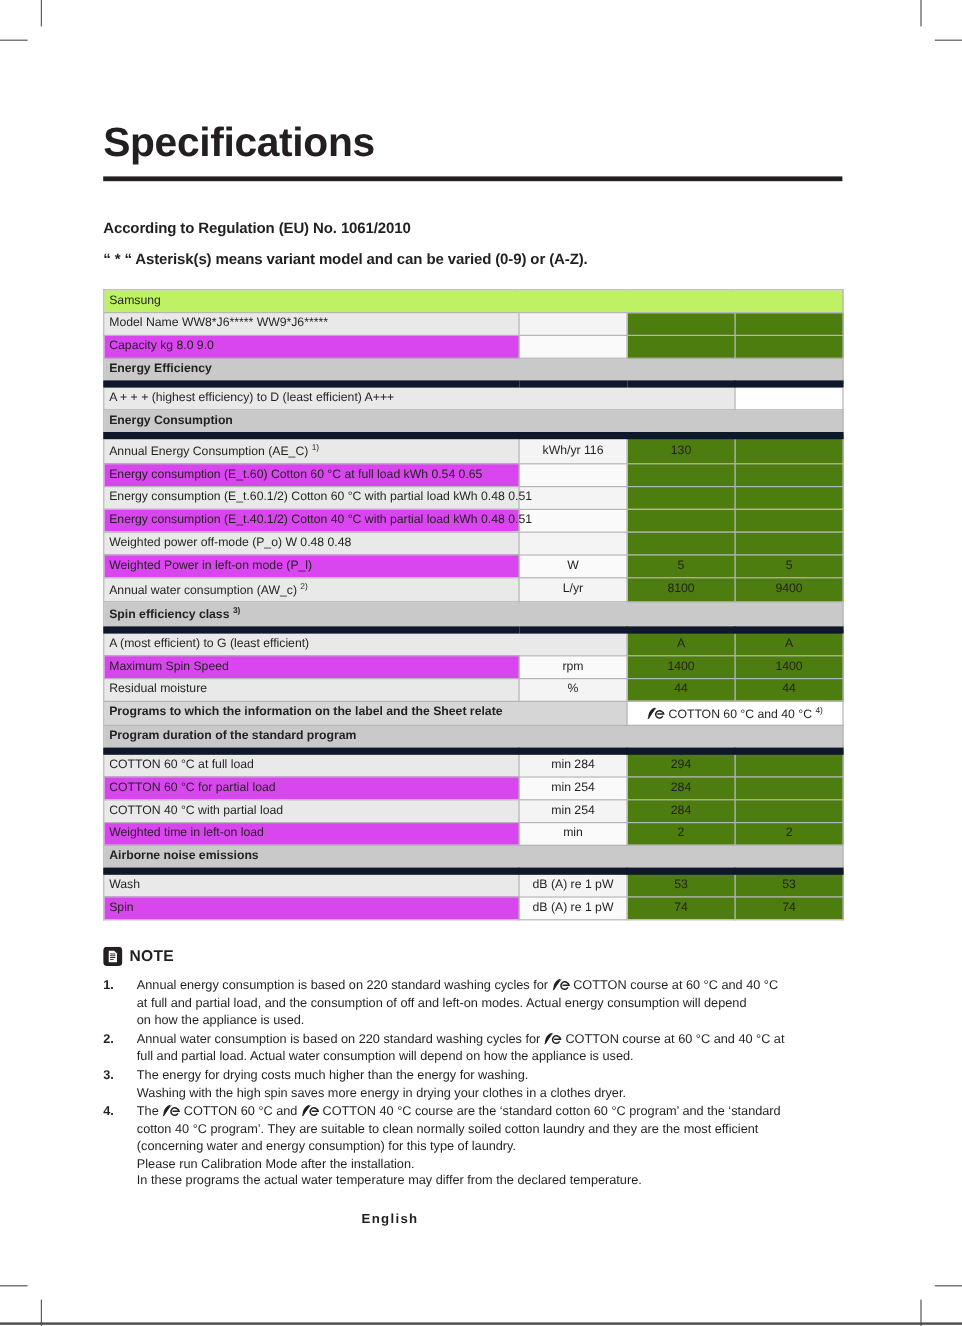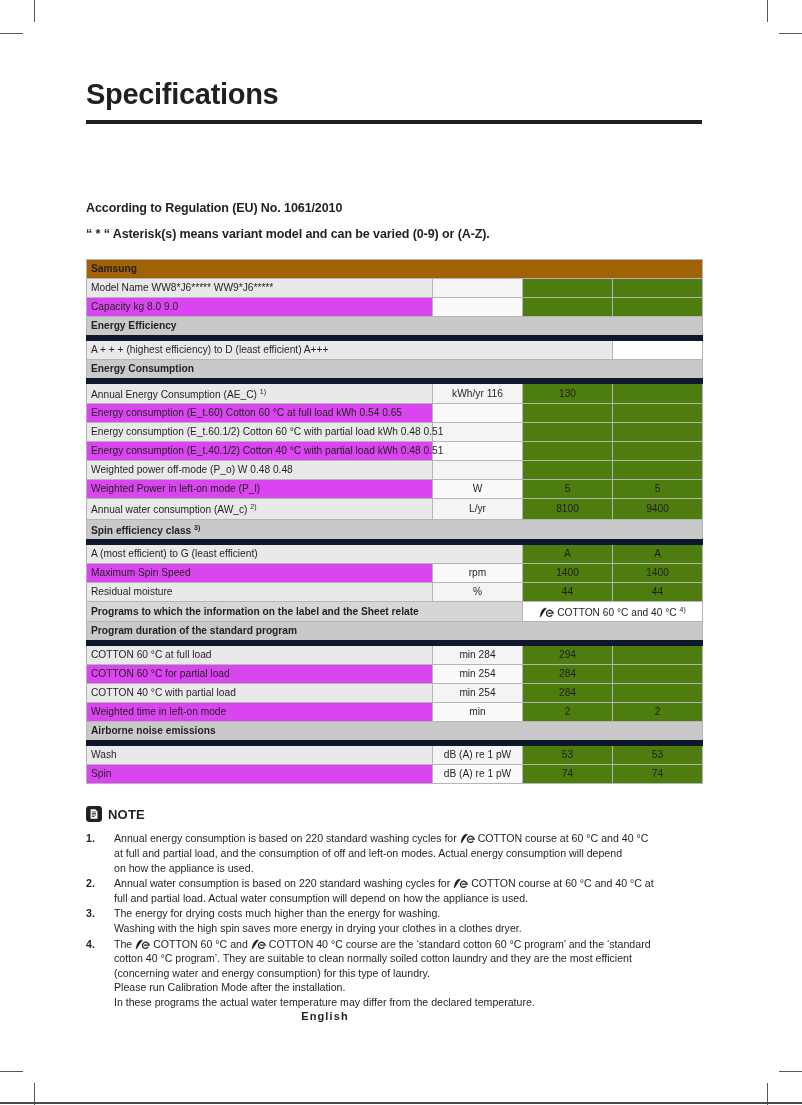--- a/index.html
+++ b/index.html
@@ -30,38 +30,38 @@
 
   
   .page {
     position: absolute;
     left: 86px;
     top: 0;
     width: 616px;
   }
 
   .page-title {
-    font-size: 29px;
+    font-size: 34px;
     font-weight: bold;
     letter-spacing: -0.3px;
     margin: 0;
-    padding-top: 79px;
+    padding-top: 101px;
     line-height: 1.1;
     color: #231f20;
   }
   .title-rule {
     margin-top: 9px;
     height: 4px;
     background: #231f20;
   }
 
   .section-heading {
     font-size: 12.5px;
     font-weight: bold;
-    margin-top: 77px;
+    margin-top: 32px;
     letter-spacing: -0.1px;
   }
   .section-note {
     font-size: 12.5px;
     margin-top: 12px;
     letter-spacing: -0.1px;
     font-weight: bold;
   }
 
   
@@ -83,22 +83,22 @@
     white-space: nowrap;
   }
   
   tr.band td {
     background: #c9c9c9;
     font-weight: bold;
     border-top: 1px solid #9a9a9c;
     border-bottom: 6px solid #0f172a;
   }
   tr.band-brand td {
-    background: #a16207;
-    font-weight: bold;
+    background: #bef264;
+    font-weight: normal;
   }
   
   td.lbl      { background: #e9e9e9; }
   td.lbl-alt  { background: #d946ef; }
   td.unit     { background: #f4f4f4; text-align: center; }
   td.unit-alt { background: #fafafa; text-align: center; }
   td.val      { background: #4d7c0f; text-align: center; }
   td.blank    { background: #ffffff; }
   td.emph     { background: #d6d6d6; font-weight: bold; }
   td.eco-cell { background: #ffffff; text-align: center; font-weight: normal; }
@@ -306,21 +306,21 @@
           <td class="val">284</td>
           <td class="val"></td>
         </tr>
         <tr>
           <td class="lbl">COTTON 40 °C with partial load </td>
           <td class="unit">min 254</td>
           <td class="val">284</td>
           <td class="val"></td>
         </tr>
         <tr>
-          <td class="lbl-alt">Weighted time in left-on mode </td>
+          <td class="lbl-alt">Weighted time in left-on load </td>
           <td class="unit-alt">min</td>
           <td class="val">2</td>
           <td class="val">2</td>
         </tr>
         <tr class="band">
           <td colspan="4">Airborne noise emissions </td>
         </tr>
         <tr>
           <td class="lbl">Wash </td>
           <td class="unit">dB (A) re 1 pW</td>

